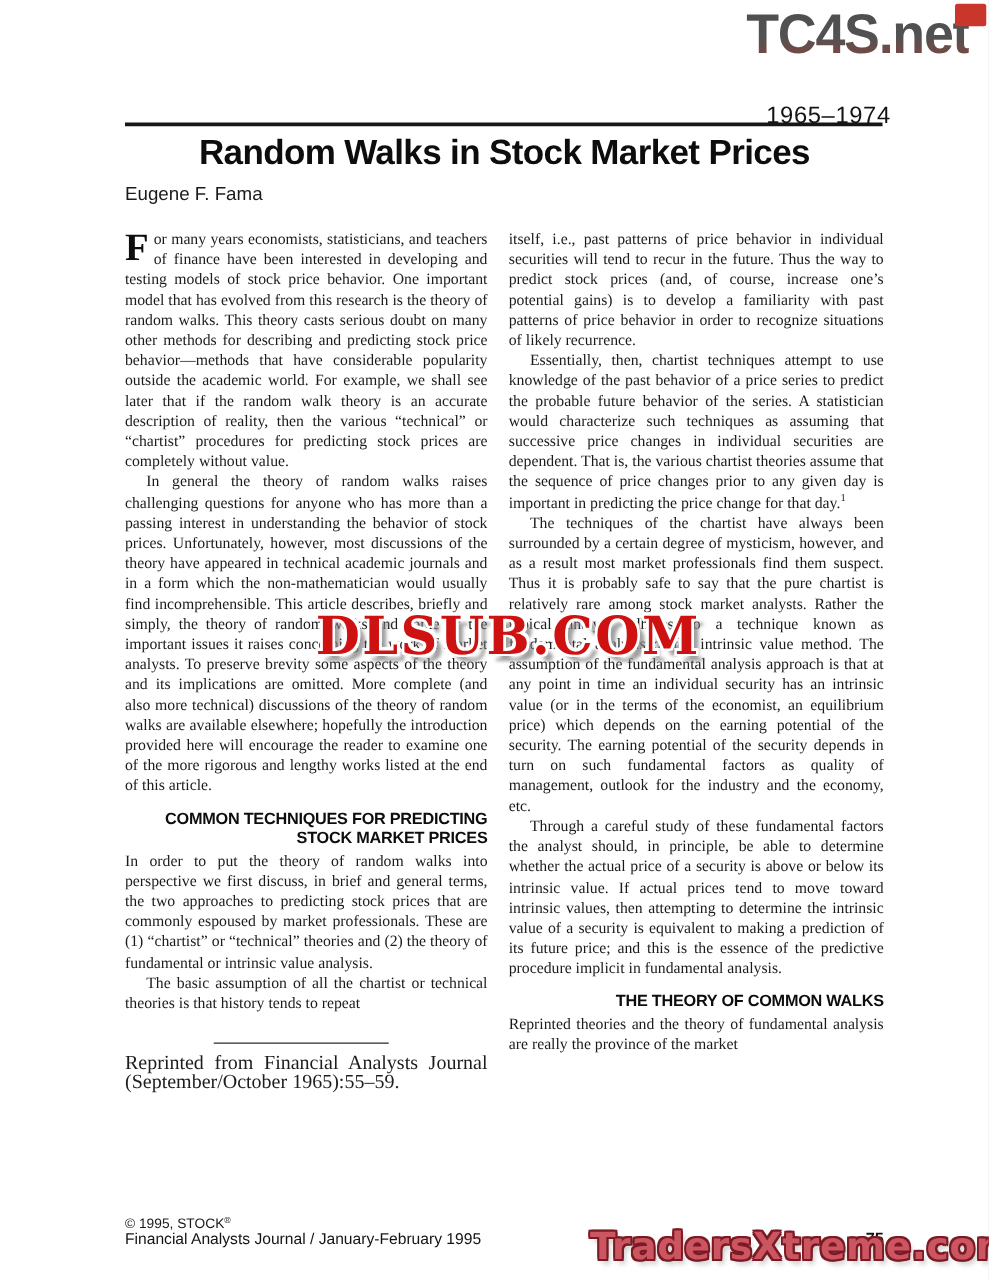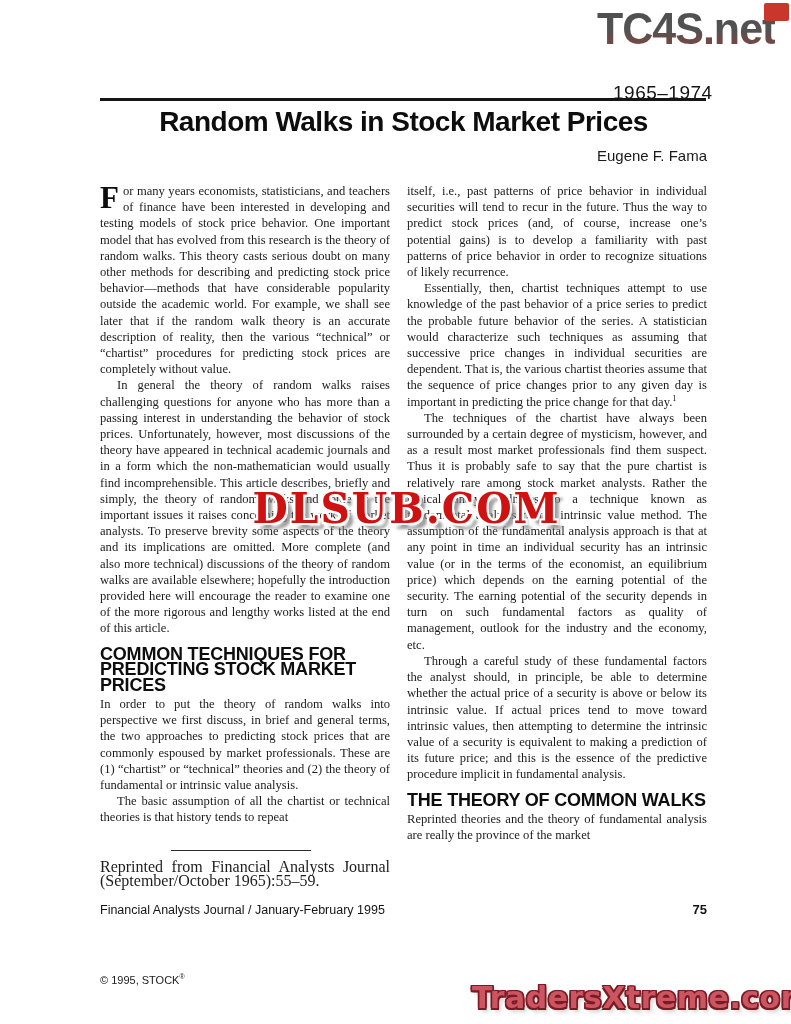--- a/index.html
+++ b/index.html
@@ -41,21 +41,21 @@
   }
   .page-title {
     position:absolute; top:106px; left:100px; width:607px;
     text-align:center;
     font-family:"Liberation Sans", sans-serif;
     font-weight:bold; font-size:28px; letter-spacing:-0.5px; color:#0d0d0d;
     white-space:nowrap;
   }
   .author {
     position:absolute; top:147px; left:100px; width:607px;
-    text-align:right;
+    text-align:left;
     font-family:"Liberation Sans", sans-serif;
     font-size:15px; color:#1a1a1a;
   }
 
   
   .columns {
     position:absolute; top:183px; left:100px; width:607px;
     display:flex; gap:17px;
   }
   .col-left { width:290px; }
@@ -66,35 +66,36 @@
     color:#1b1b1b;
   }
   .indent { text-indent:17px; }
   .dropcap {
     float:left;
     font-weight:bold; font-size:31px; line-height:26px;
     padding:2px 4px 0 0; color:#0e0e0e;
   }
   .section-heading {
     font-family:"Liberation Sans", sans-serif;
-    font-weight:bold; font-size:18px; line-height:15.4px;
+    font-weight:bold; font-size:13px; line-height:15.4px;
     letter-spacing:-0.2px; color:#0d0d0d;
     margin:10px 0 3px 0;
+    text-align:right;
   }
   .i { }
   sup.fn { font-size:8.5px; vertical-align:super; line-height:0; }
 
   
   .footnote-block { margin-top:24px; }
   .footnote-rule { width:140px; height:1px; background:#2a2a2a; margin:0 0 9px 71px; }
   .footnote-text { font-size:16px; line-height:14.6px; text-align:justify; color:#1d1d1d; }
 
   
   .footer {
-    position:absolute; top:902px; left:100px; width:607px;
+    position:absolute; top:983px; left:100px; width:607px;
     display:flex; justify-content:space-between; align-items:baseline;
     font-family:"Liberation Sans", sans-serif; font-size:12.5px; color:#141414;
   }
   .footer-page { font-weight:bold; font-size:13px; }
   .copyright {
     position:absolute; top:973px; left:100px;
     font-family:"Liberation Sans", sans-serif; font-size:11px; color:#1a1a1a;
   }
   .copyright sup { font-size:7px; vertical-align:super; }
 

